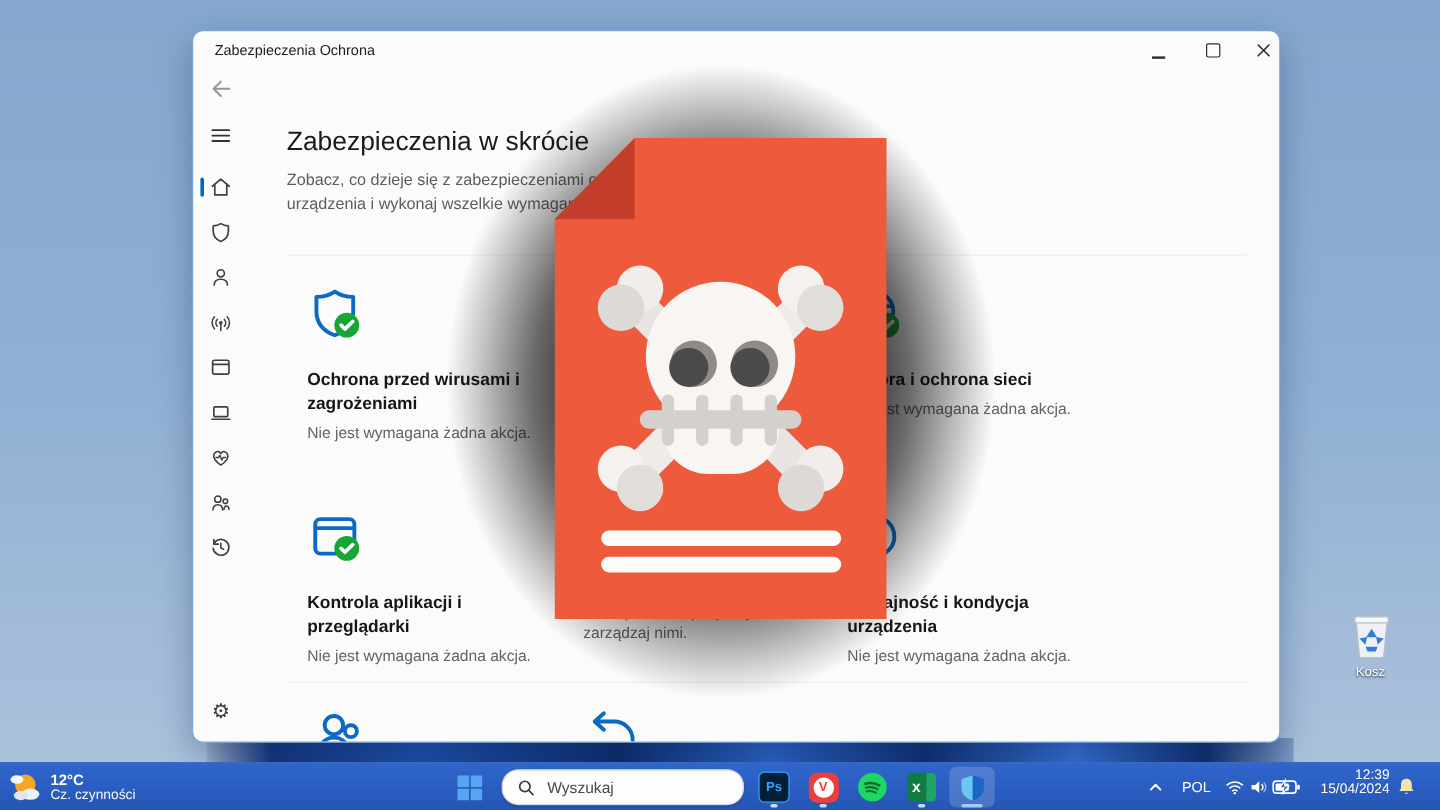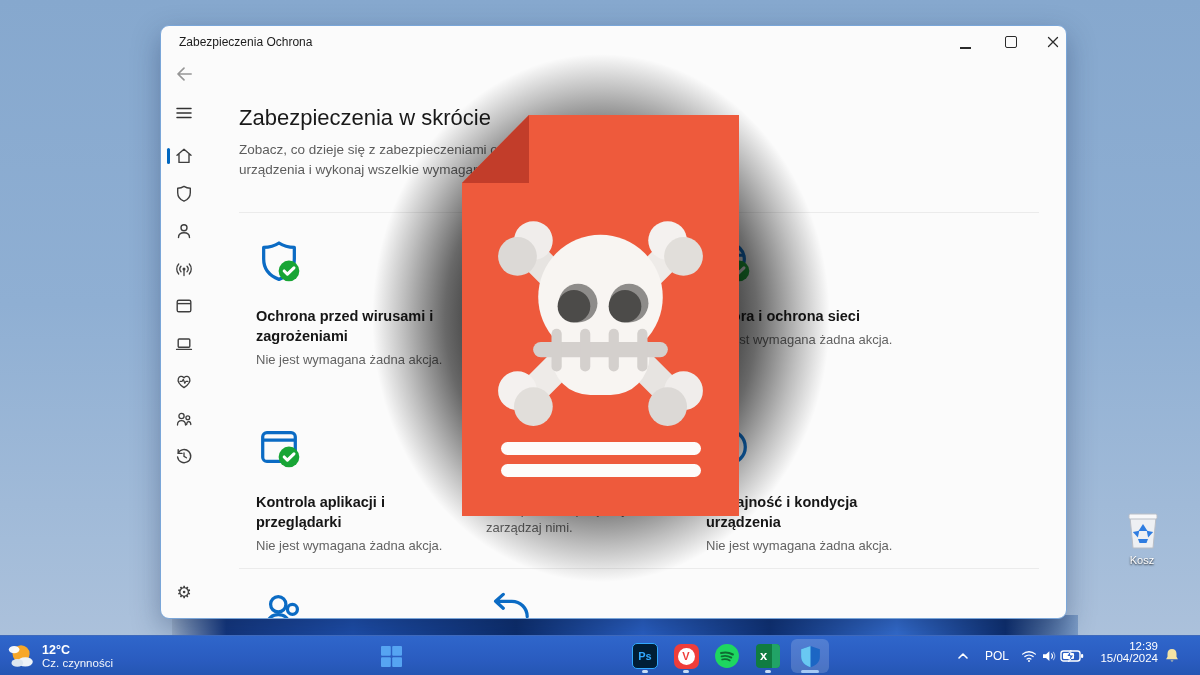--- a/index.html
+++ b/index.html
@@ -268,20 +268,27 @@
 
     <div class="abs" style="left:376px;top:5px;width:30px;height:30px;display:flex;align-items:center;justify-content:center;">
       <svg width="21" height="21" viewBox="0 0 21 21">
         <rect x="0" y="0" width="9.8" height="9.8" rx="1" fill="#56a4f2"></rect>
         <rect x="11.2" y="0" width="9.8" height="9.8" rx="1" fill="#56a4f2"></rect>
         <rect x="0" y="11.2" width="9.8" height="9.8" rx="1" fill="#56a4f2"></rect>
         <rect x="11.2" y="11.2" width="9.8" height="9.8" rx="1" fill="#56a4f2"></rect>
       </svg>
     </div>
 
+    <div id="search-pill">
+      <svg width="15" height="15" viewBox="0 0 16 16" style="margin-left:12px;">
+        <circle cx="6.8" cy="6.8" r="4.6" fill="none" stroke="#3a3a3a" stroke-width="1.5"></circle>
+        <path d="M10.4 10.4 L14 14" stroke="#3a3a3a" stroke-width="1.5" stroke-linecap="round"></path>
+      </svg>
+      <input id="search-input" type="text" placeholder="Wyszukaj" style="">
+    </div>
 
     <div class="appslot" style="left:627px;">
       <div style="width:24px;height:24px;background:#001e36;border:1.6px solid #31a8ff;border-radius:5px;display:flex;align-items:center;justify-content:center;">
         <span style="color:#31a8ff;font-size:11px;font-weight:700;">Ps</span>
       </div>
     </div>
     <div class="slotdot" style="left:642px;"></div>
 
     <div class="appslot" style="left:668px;">
       <div style="width:25px;height:25px;background:#ef3d3a;border-radius:7px;display:flex;align-items:center;justify-content:center;">

